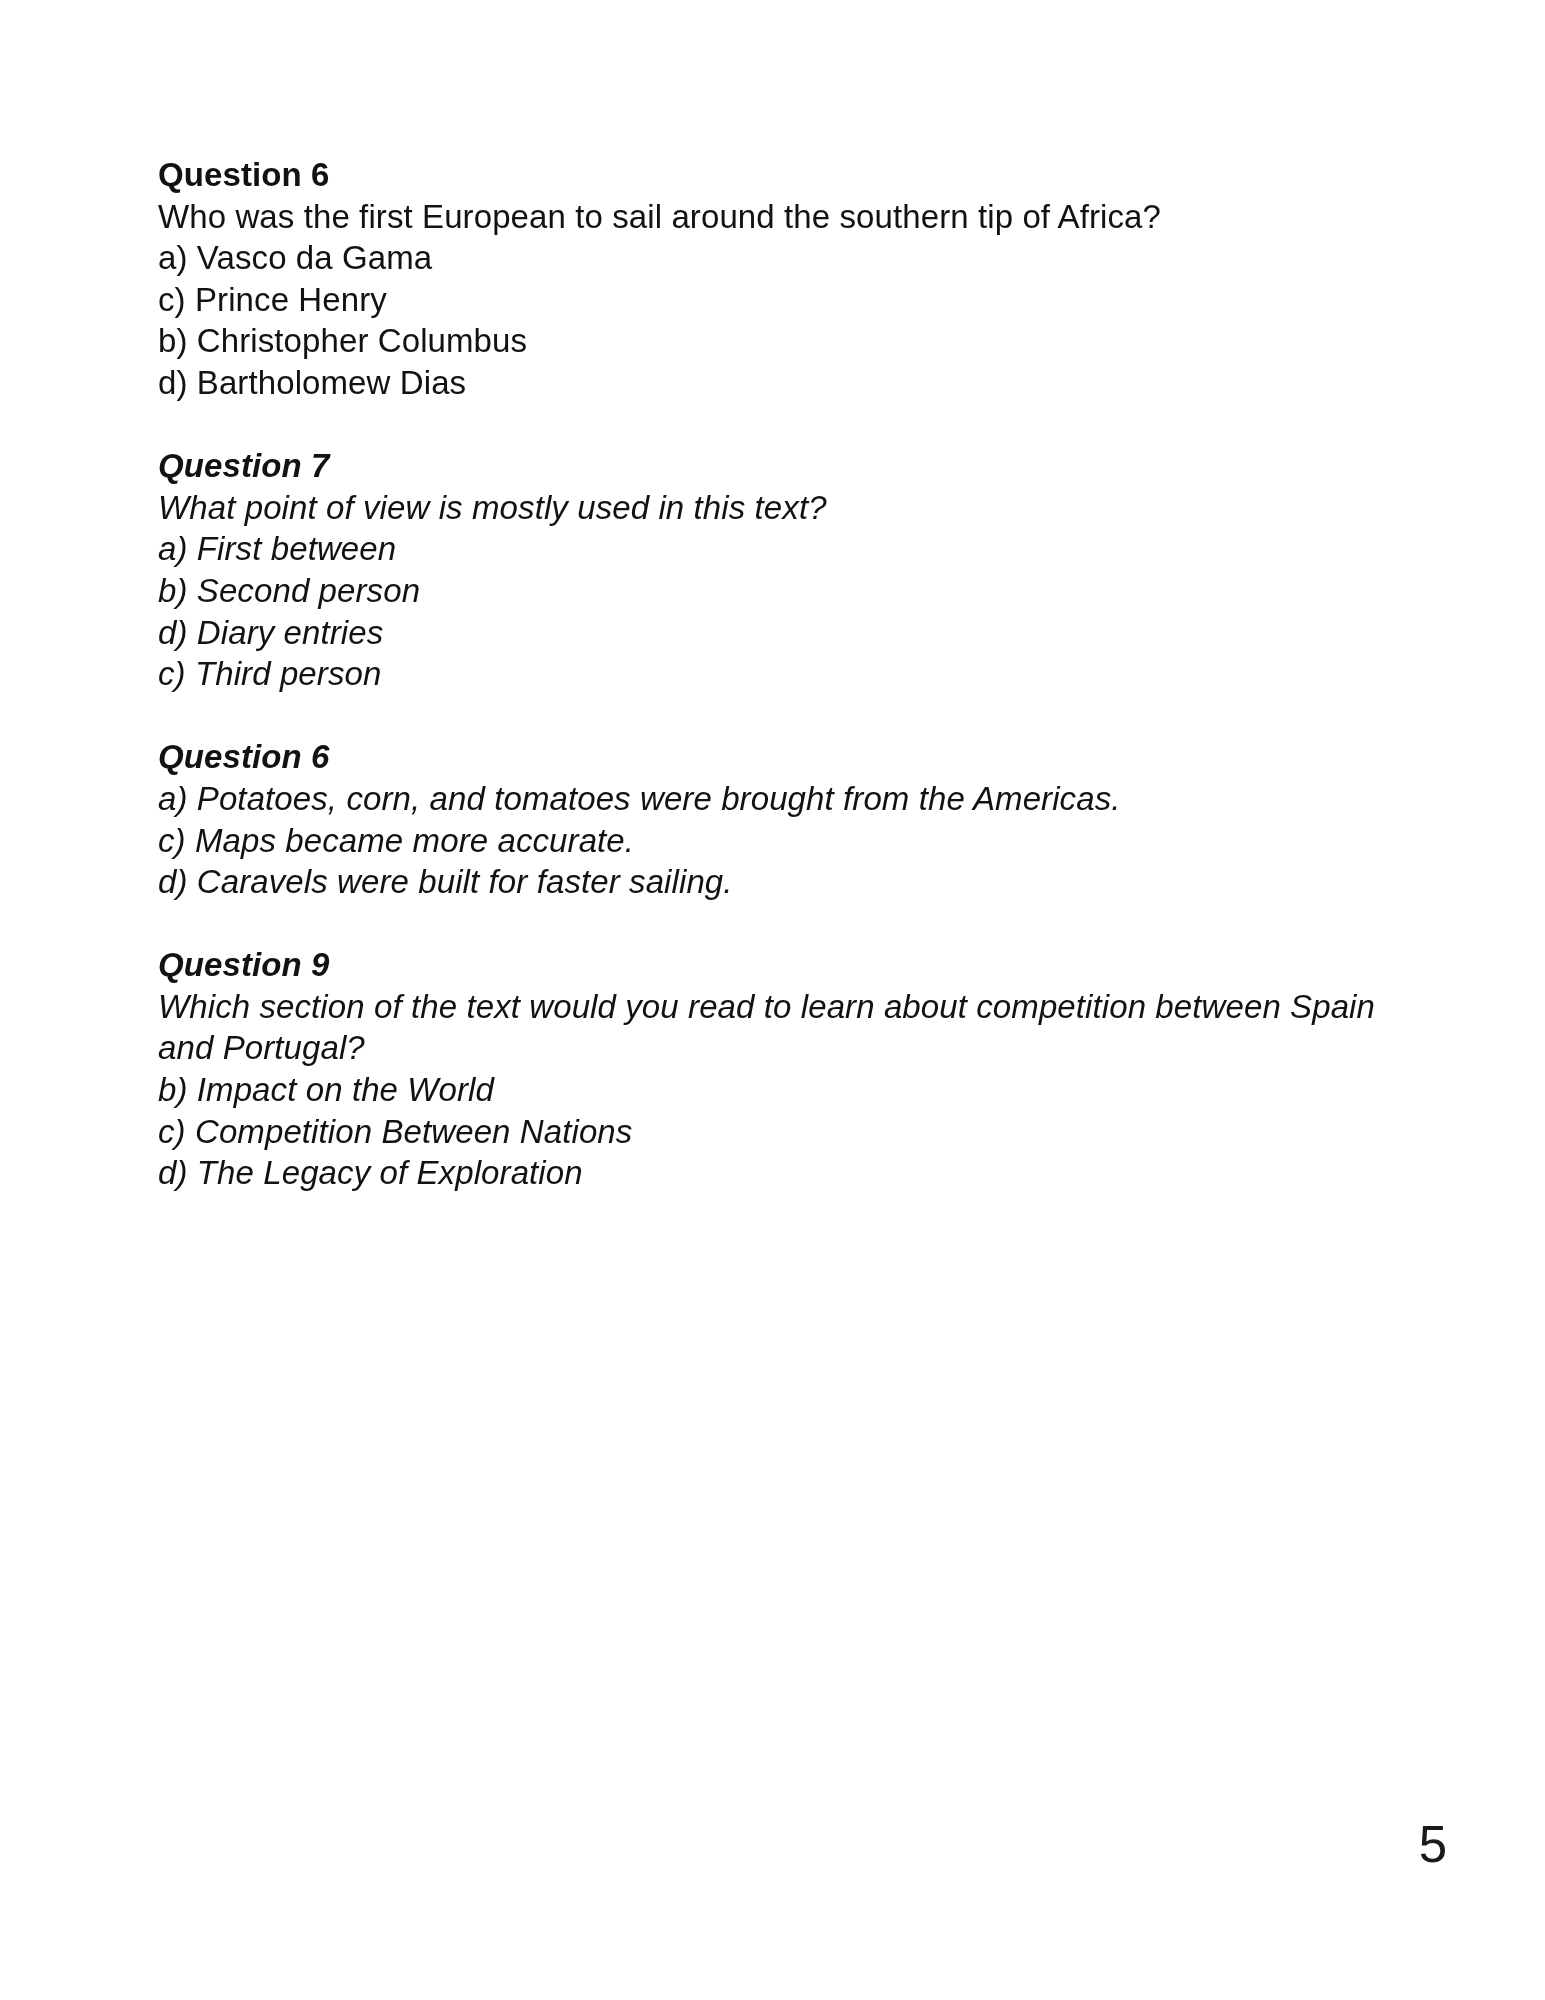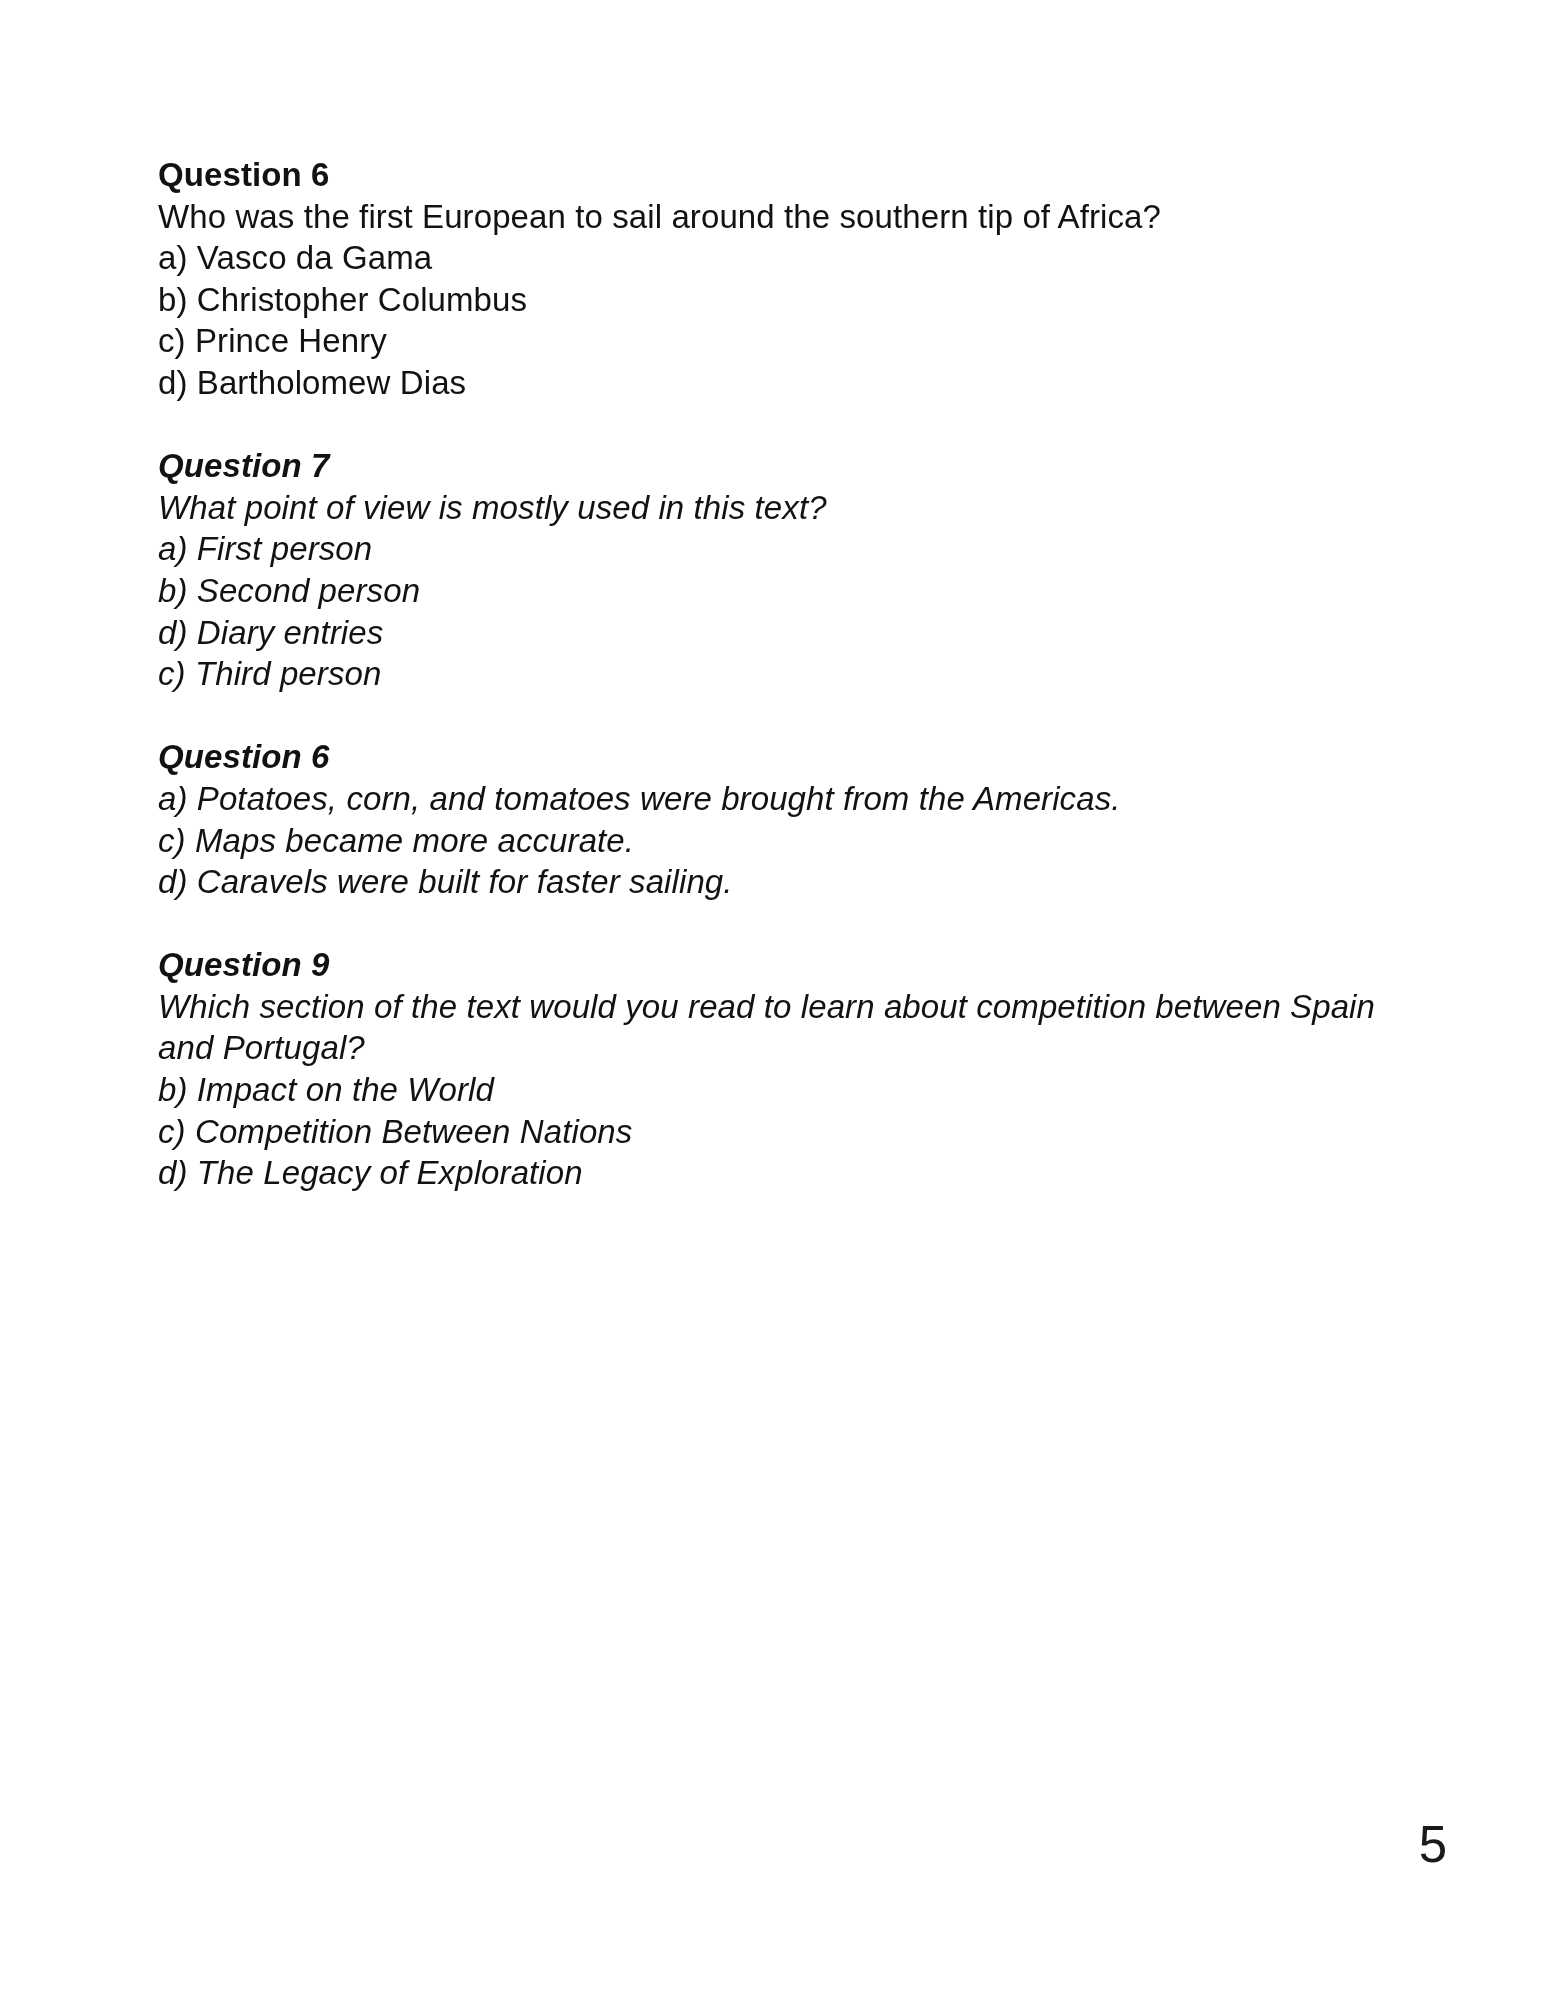--- a/index.html
+++ b/index.html
@@ -49,29 +49,29 @@
 <body>
 
 <div class="page">
 
   <div class="content">
 
     <section class="question-block">
       <p class="q-heading">Question 6</p>
       <p class="q-text">Who was the first European to sail around the southern tip of Africa?</p>
       <p class="q-option">a) Vasco da Gama</p>
+      <p class="q-option">c) Prince Henry</p>
       <p class="q-option">b) Christopher Columbus</p>
-      <p class="q-option">c) Prince Henry</p>
       <p class="q-option">d) Bartholomew Dias</p>
     </section>
 
     <section class="question-block">
       <p class="q-heading">Question 7</p>
       <p class="q-text">What point of view is mostly used in this text?</p>
-      <p class="q-option">a) First person</p>
+      <p class="q-option">a) First between</p>
       <p class="q-option">b) Second person</p>
       <p class="q-option">d) Diary entries</p>
       <p class="q-option">c) Third person</p>
     </section>
 
     <section class="question-block">
       <p class="q-heading">Question 6</p>
       <p class="q-option">a) Potatoes, corn, and tomatoes were brought from the Americas.</p>
       <p class="q-option">c) Maps became more accurate.</p>
       <p class="q-option">d) Caravels were built for faster sailing.</p>

